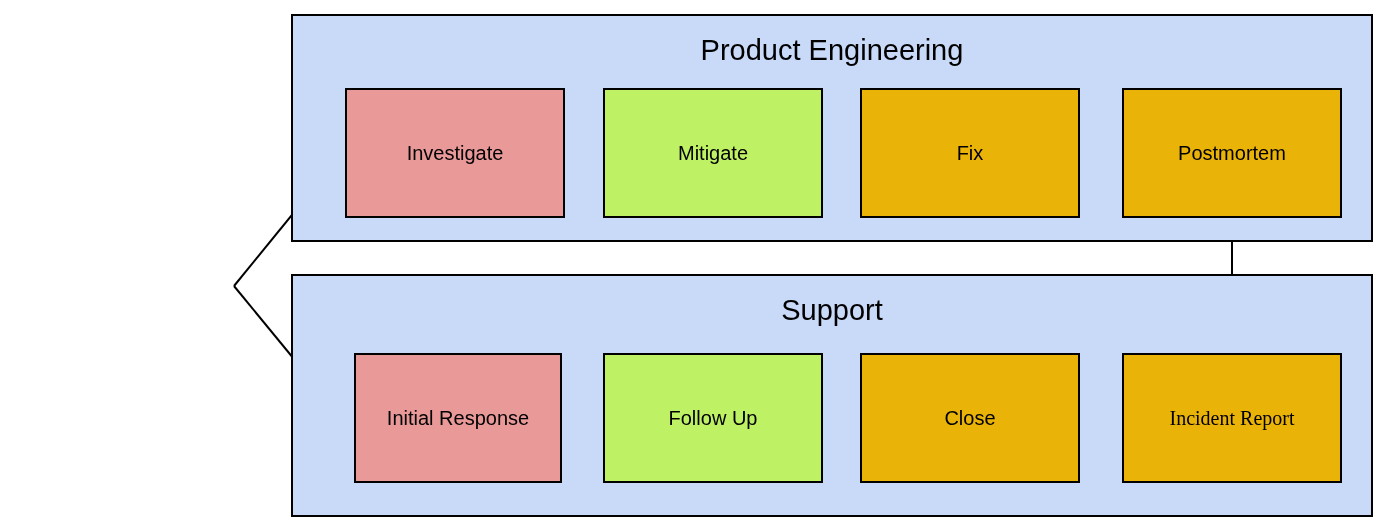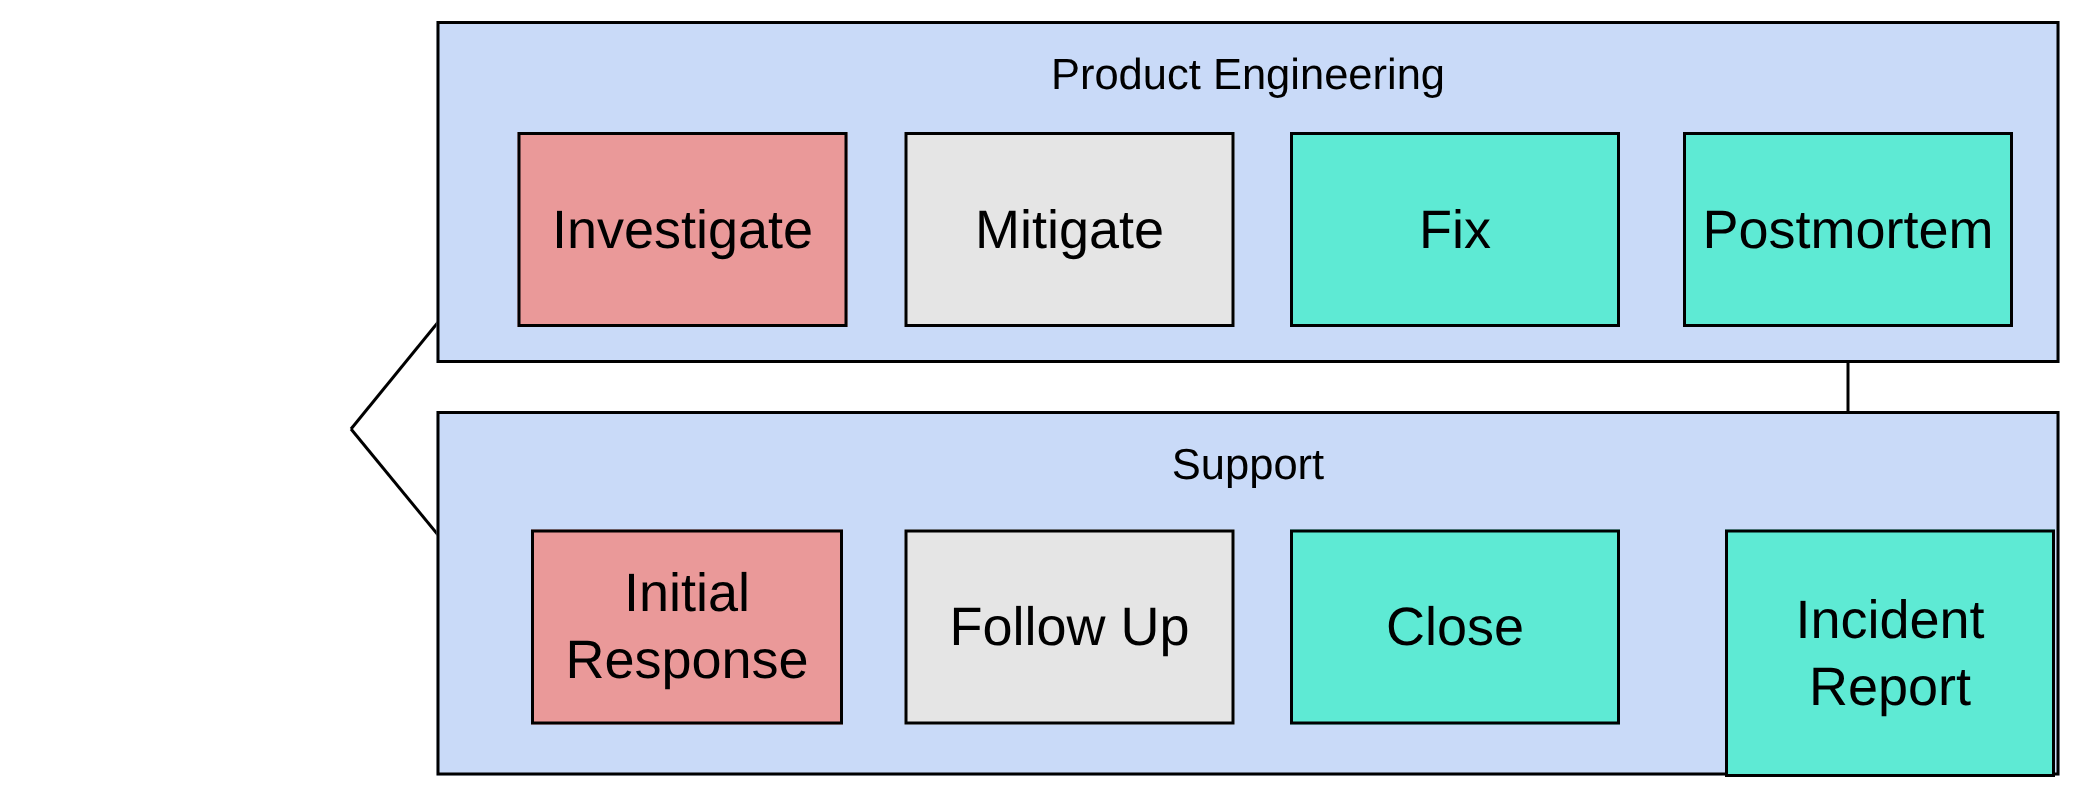--- a/index.html
+++ b/index.html
@@ -27,39 +27,39 @@
     line-height: 1.2;
   }
   .node {
     position: absolute;
     border: 2px solid #000000;
     box-sizing: border-box;
     display: flex;
     align-items: center;
     justify-content: center;
     text-align: center;
-    font-size: 36px;
+    font-size: 20px;
     line-height: 1.24;
     padding: 0 24px;
   }
   .node.red    { background: #ea9999; }
-  .node.yellow { background: #e5e5e5; }
-  .node.green  { background: #5eead4; }
+  .node.yellow { background: #bef264; }
+  .node.green  { background: #eab308; }
 
   .node-detection { left: 13px;   top: 220px; width: 220px; height: 132px; }
 
   .node-investigate { left: 345px;  top: 88px; width: 220px; height: 130px; }
   .node-mitigate    { left: 603px;  top: 88px; width: 220px; height: 130px; }
   .node-fix         { left: 860px;  top: 88px; width: 220px; height: 130px; }
   .node-postmortem  { left: 1122px; top: 88px; width: 220px; height: 130px; }
 
   .node-initial     { left: 354px;  top: 353px; width: 208px; height: 130px; padding-left: 24px; }
   .node-followup    { left: 603px;  top: 353px; width: 220px; height: 130px; }
   .node-close       { left: 860px;  top: 353px; width: 220px; height: 130px; }
-  .node-report      { left: 1150px; top: 353px; width: 220px; height: 165px; }
+  .node-report      { left: 1122px; top: 353px; width: 220px; height: 130px; font-family: Liberation Serif, serif; }
 
   .edges-layer {
     position: absolute;
     left: 0; top: 0;
     width: 1386px;
     height: 526px;
     pointer-events: none;
   }
   .edge { stroke: #000000; stroke-width: 2; fill: none; }
 </style>

